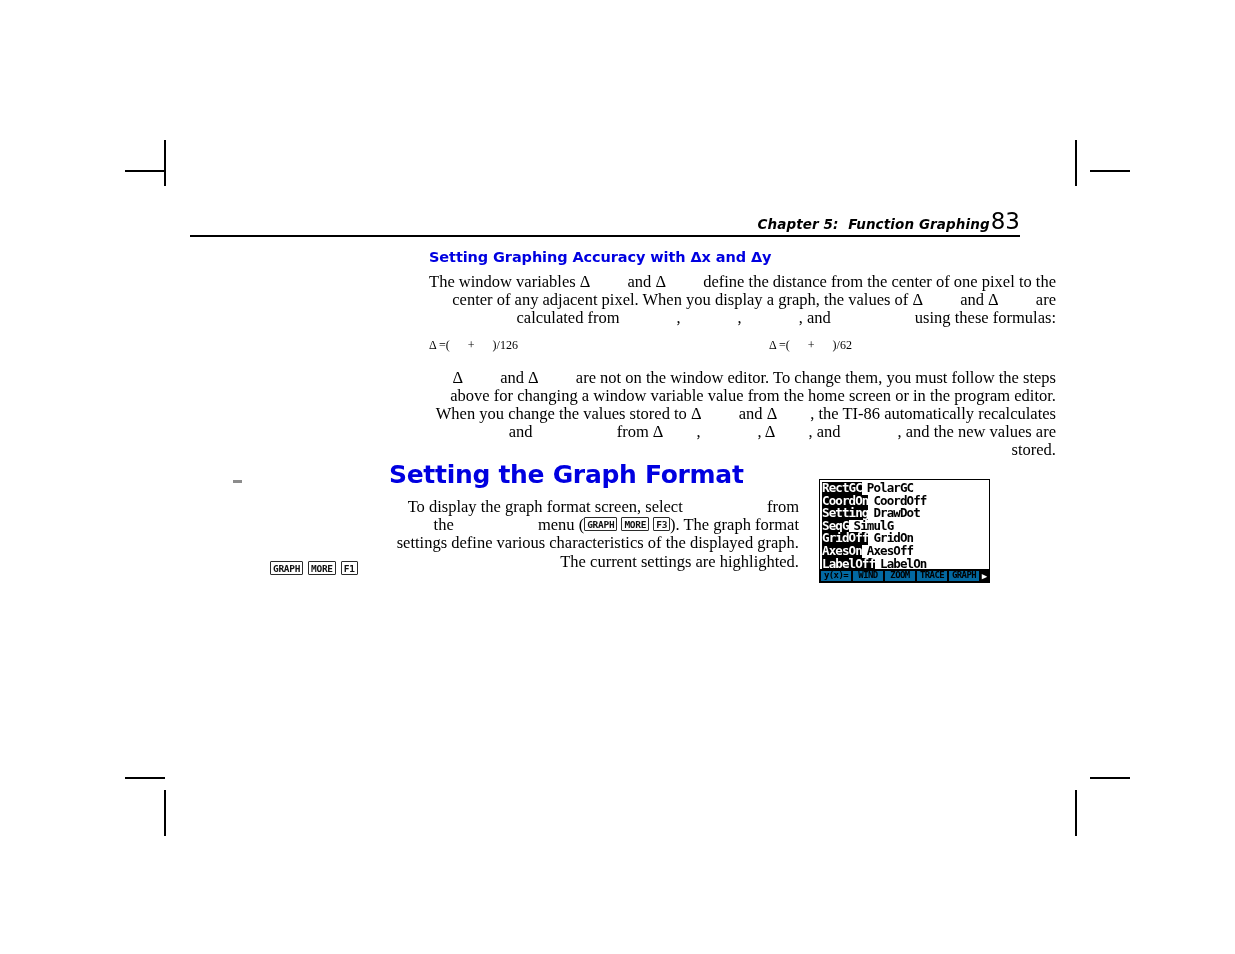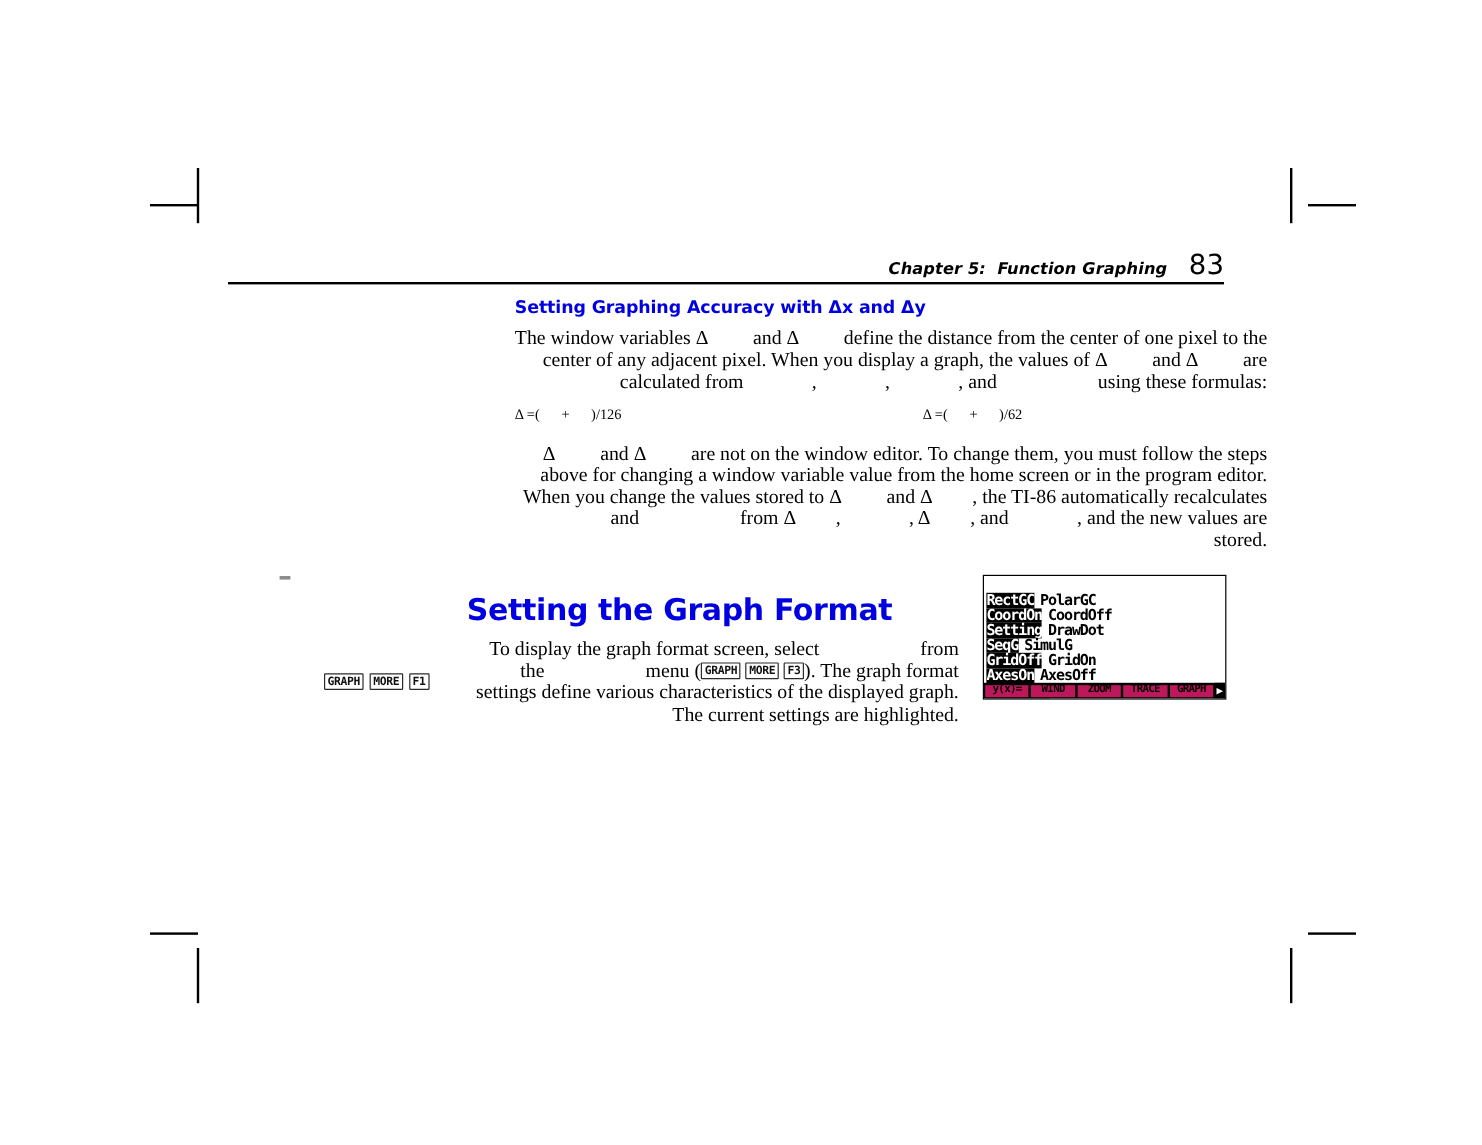--- a/index.html
+++ b/index.html
@@ -38,21 +38,21 @@
     width: 830px;
     height: 2px;
     background: #000000;
   }
   #header-inner {
     position: absolute;
     right: 0;
     bottom: 4px;
     display: flex;
     align-items: baseline;
-    gap: 18px;
+    gap: 1px;
   }
   #chapter-label {
     font-family: "DejaVu Sans", sans-serif;
     font-style: italic;
     font-weight: bold;
     font-size: 13.5px;
     color: #000000;
     letter-spacing: 0.1px;
     white-space: pre;
   }
@@ -164,35 +164,35 @@
     top: 480px;
     width: 9px;
     height: 3px;
     background: #8c8c8c;
   }
 
   
   #lower-text {
     position: absolute;
     left: 389px;
-    top: 494px;
+    top: 460px;
     width: 410px;
   }
 
   
   #lcd {
     position: absolute;
     left: 819px;
     top: 479px;
-    width: 203px;
+    width: 171px;
     height: 104px;
     background: #ffffff;
     border: 1.5px solid #000000;
     box-sizing: border-box;
-    padding: 14px 0 0 0;
+    padding: 2px 0 0 0;
     overflow: hidden;
   }
   .lcd-row {
     height: 12.6px;
     line-height: 12.6px;
     display: flex;
     align-items: center;
     padding-left: 2px;
     white-space: pre;
   }
@@ -217,21 +217,21 @@
     bottom: 0;
     width: 100%;
     height: 13px;
     background: #000000;
     display: flex;
     align-items: stretch;
     box-sizing: border-box;
   }
   .lcd-menu-item {
     flex: 1 1 0;
-    background: #be185d;
+    background: #0369a1;
     color: #000000;
     font-family: "DejaVu Sans Mono", monospace;
     font-size: 9px;
     font-weight: bold;
     letter-spacing: -0.6px;
     display: flex;
     align-items: center;
     justify-content: center;
     margin: 1.5px 1px;
     line-height: 9px;

